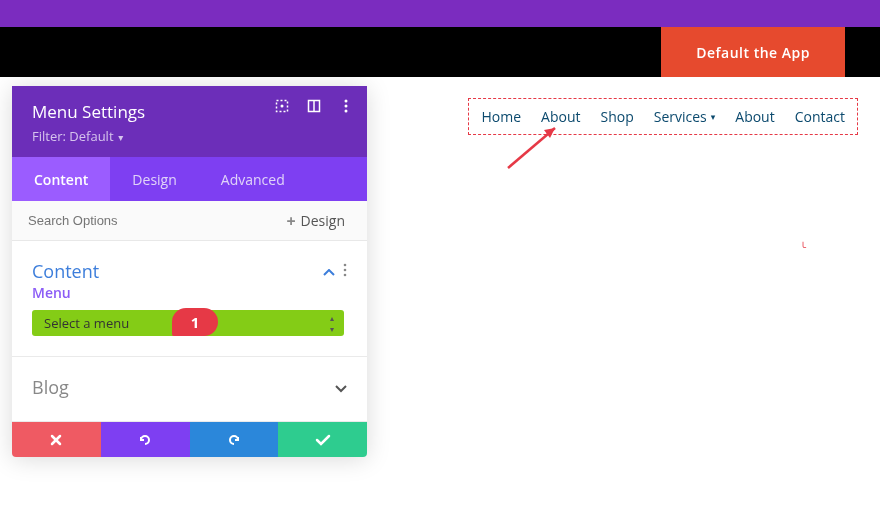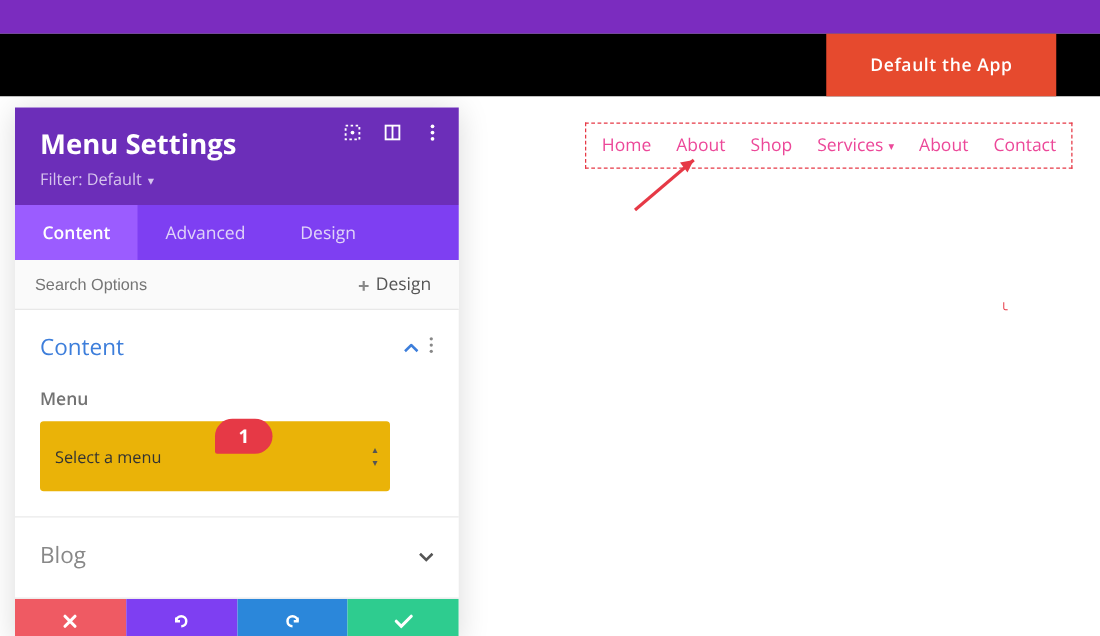--- a/index.html
+++ b/index.html
@@ -60,22 +60,22 @@
     display: flex;
     flex-direction: column;
   }
   .panel-header {
     background: #6c2eb9;
     color: #fff;
     padding: 14px 20px 12px 20px;
     position: relative;
   }
   .panel-title {
-    font-size: 22px;
-    font-weight: 700;
+    font-size: 17px;
+    font-weight: 400;
     margin-bottom: 4px;
   }
   .panel-preset {
     font-size: 13px;
     color: #d6c4ed;
   }
   .panel-preset .caret { font-size: 10px; margin-left:2px; }
   .hdr-icons {
     position: absolute;
     right: 14px;
@@ -143,34 +143,33 @@
     justify-content:space-between;
   }
   .section-title { font-size:18px; }
   .section-title.open { color:#3d7edb; }
   .section-title.closed { color:#888; }
   .section-ctrls { display:flex; align-items:center; gap:8px; color:#3d7edb; font-size:14px; }
   .section-ctrls .dots { color:#888; }
 
   .field-label {
     font-size:14px;
-    color:#737373;
-    margin-top:20px;
+    color:#8b5cf6;
     margin-bottom:8px;
     font-weight:600;
   }
   .select-box {
-    background:#eab308;
+    background:#84cc16;
     border-radius:3px;
-    padding:19px 12px;
+    padding:4px 12px;
     font-size:13px;
     color:#333;
     position:relative;
     cursor:pointer;
-    width: 280px;
+    width: 312px;
   }
   .select-caret {
     position:absolute;
     right:10px;
     top:50%;
     transform:translateY(-50%);
     display:flex;
     flex-direction:column;
     gap:1px;
     font-size:8px;
@@ -195,21 +194,21 @@
     right:22px;
     top:98px;
     border:1px dashed #e63946;
     padding:8px 12px;
     display:flex;
     gap:20px;
     align-items:center;
   }
   .nav-item {
     font-size:14px;
-    color:#ec4899;
+    color:#0c4a6e;
     display:flex;
     align-items:center;
     gap:4px;
     cursor:pointer;
   }
   .nav-item .dd { font-size:9px; }
 
   
   .arrow-annot {
     position:absolute;
@@ -276,22 +275,22 @@
             <circle cx="2" cy="2" r="1.5" fill="#fff"></circle>
             <circle cx="2" cy="7" r="1.5" fill="#fff"></circle>
             <circle cx="2" cy="12" r="1.5" fill="#fff"></circle>
           </svg>
       </div>
     </div>
   </div>
 
   <div class="panel-tabs">
     <div class="panel-tab active">Content</div>
+    <div class="panel-tab">Design</div>
     <div class="panel-tab">Advanced</div>
-    <div class="panel-tab">Design</div>
   </div>
 
   <div class="search-row">
     <input class="search-input" placeholder="Search Options" style="">
     <div class="filter-btn">
       <span class="plus">+</span>
       <span>Design</span>
     </div>
   </div>
 

